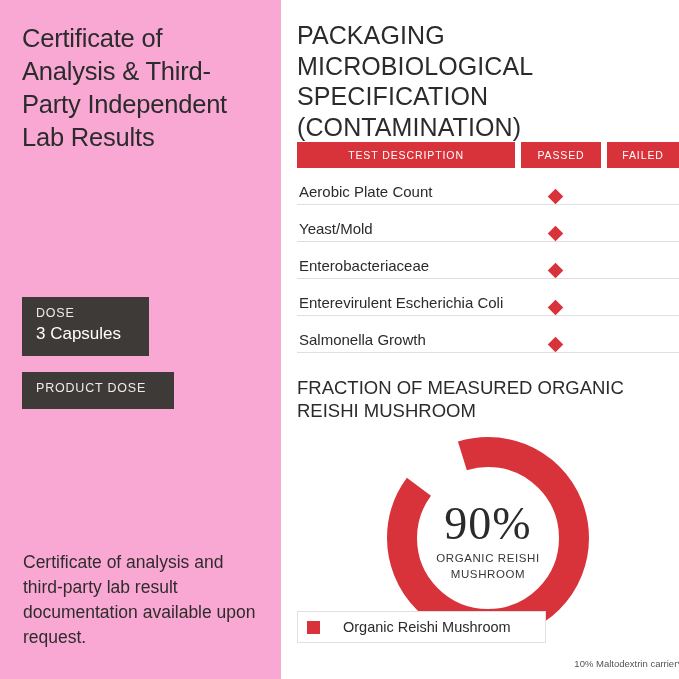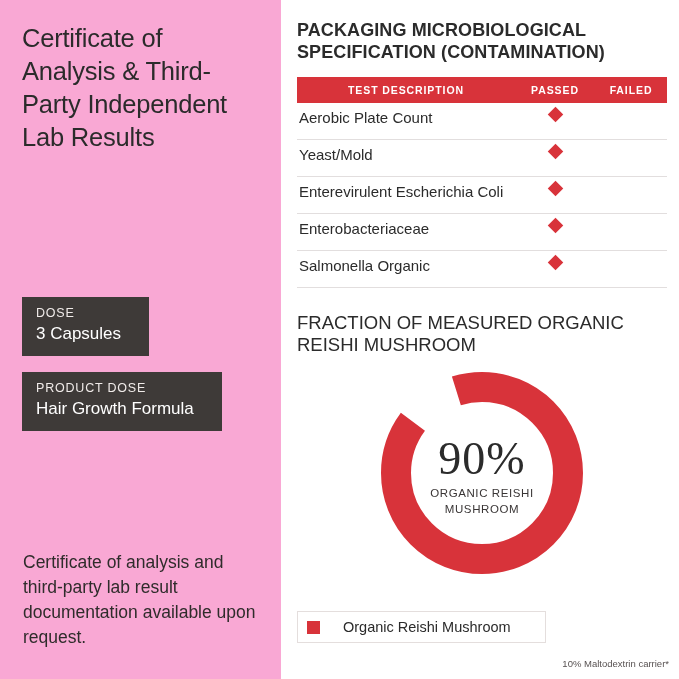--- a/index.html
+++ b/index.html
@@ -78,54 +78,53 @@
   
   .right-panel {
     flex: 1 1 auto;
     height: 679px;
     background: #ffffff;
     padding: 20px 16px 0 16px;
     position: relative;
   }
 
   .section-heading {
-    font-size: 18px;
+    font-size: 25px;
     line-height: 1.22;
     color: #2b2b2b;
     letter-spacing: 0.1px;
     text-transform: uppercase;
-    font-weight: 700;
+    font-weight: 400;
   }
 
   
   .chips {
     display: flex;
-    margin-top: 13px;
-    font-weight: bold;
+    gap: 6px;
   }
 
   .chip {
     background: #d8333a;
     color: #ffffff;
     font-size: 10.5px;
     letter-spacing: 0.9px;
     text-align: center;
     padding: 7px 4px 7px 4px;
     text-transform: uppercase;
   }
   .chip.desc { flex: 0 0 218px; }
   .chip.passed { flex: 0 0 80px; }
   .chip.failed { flex: 0 0 72px; }
 
   
   .test-table { margin-top: 0; }
 
   .test-row {
     display: flex;
-    align-items: flex-start;
+    align-items: flex-end;
     border-bottom: 1px solid #e2dede;
     min-height: 37px;
     padding: 6px 0 2px 0;
   }
   .test-row:first-child { border-top: none; }
 
   .test-name {
     flex: 0 0 218px;
     font-size: 15px;
     line-height: 1.26;
@@ -232,21 +231,20 @@
 
     <div class="cert-title">Certificate of Analysis &amp; Third-Party Independent Lab Results</div>
 
     <div class="tag dose-tag">
       <span class="tag-label">DOSE</span>
       <span class="tag-value">3 Capsules</span>
     </div>
 
     <div class="tag product-tag">
       <span class="tag-label">PRODUCT DOSE</span>
-      <span class="tag-value">Hair Growth Formula</span>
     </div>
 
     <div class="footnote-left">Certificate of analysis and third-party lab result documentation available upon request.</div>
   </div>
 
   <div class="right-panel">
 
     <div class="section-heading">PACKAGING MICROBIOLOGICAL SPECIFICATION (CONTAMINATION)</div>
 
     <div class="chips">
@@ -271,41 +269,41 @@
         <div class="test-name">Yeast/Mold</div>
         <div class="mark-cell">
           <div class="diamond"></div>
         </div>
         <div class="mark-cell fail">
           <div class="diamond hidden"></div>
         </div>
       </div>
 
       <div class="test-row">
+        <div class="test-name">Enterobacteriaceae</div>
+        <div class="mark-cell">
+          <div class="diamond"></div>
+        </div>
+        <div class="mark-cell fail">
+          <div class="diamond hidden"></div>
+        </div>
+      </div>
+
+      <div class="test-row">
         <div class="test-name">Enterevirulent Escherichia Coli</div>
         <div class="mark-cell">
           <div class="diamond"></div>
         </div>
         <div class="mark-cell fail">
           <div class="diamond hidden"></div>
         </div>
       </div>
 
       <div class="test-row">
-        <div class="test-name">Enterobacteriaceae</div>
-        <div class="mark-cell">
-          <div class="diamond"></div>
-        </div>
-        <div class="mark-cell fail">
-          <div class="diamond hidden"></div>
-        </div>
-      </div>
-
-      <div class="test-row">
-        <div class="test-name">Salmonella Organic</div>
+        <div class="test-name">Salmonella Growth</div>
         <div class="mark-cell">
           <div class="diamond"></div>
         </div>
         <div class="mark-cell fail">
           <div class="diamond hidden"></div>
         </div>
       </div>
 
     </div>
 

